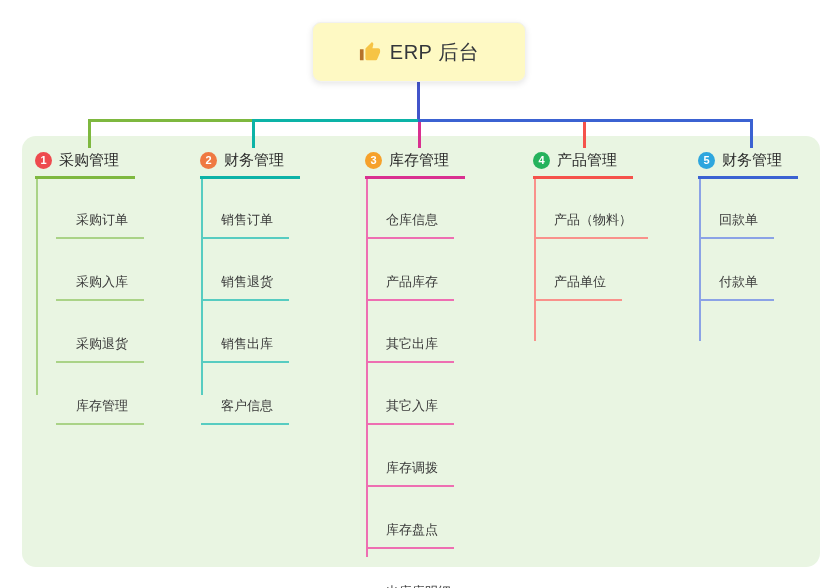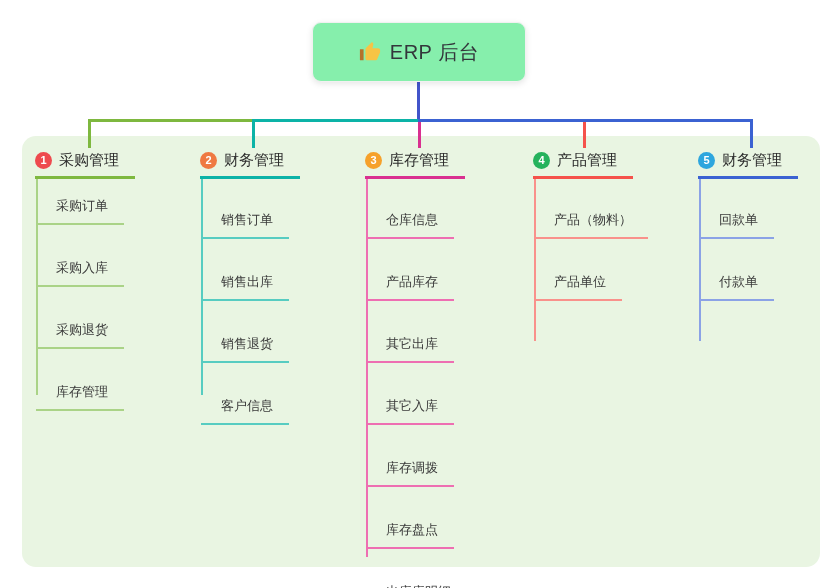--- a/index.html
+++ b/index.html
@@ -6,21 +6,21 @@
   .canvas{
     position:relative;width:839px;height:588px;background:#ffffff;overflow:hidden;
     font-family:"Liberation Sans","DejaVu Sans",sans-serif;
   }
   .panel{
     position:absolute;left:22px;top:136px;width:798px;height:431px;
     border-radius:14px;
   }
   .root-node{
     position:absolute;left:312px;top:22px;width:212px;height:58px;
-    background:#86efac;border:1px solid #f1f1f1;border-radius:9px;
+    background:#fef9c3;border:1px solid #f1f1f1;border-radius:9px;
     box-shadow:0 2px 6px rgba(0,0,0,0.10);
     display:flex;align-items:center;justify-content:center;gap:9px;
     z-index:5;
   }
   .root-label{font-size:20px;color:#33363b;font-weight:500;letter-spacing:.5px;}
   .hline{position:absolute;height:3px;z-index:2;}
   .vline{position:absolute;width:3px;z-index:3;}
   .stem{position:absolute;left:417px;top:79px;width:3px;height:43px;z-index:1;}
   .branch-title{
     position:absolute;height:32px;display:flex;align-items:center;gap:7px;
@@ -64,21 +64,21 @@
       <path fill="#b5722a" d="M1 21h4V9H1v12z"></path>
     </svg>
     <span class="root-label">ERP 后台</span>
   </div>
   <div id="branches">
       <div class="branch-title" style="left: 35px; top: 144px; border-bottom: 3px solid rgb(126, 184, 63);">
         <span class="badge" style="background: rgb(238, 74, 78);">1</span>
         <span class="branch-label" style="color: rgb(44, 44, 44);">采购管理</span>
       </div>
       <div class="child-line" style="left: 36px; top: 179px; height: 216px; background: rgb(170, 211, 135);"></div>
-      <div class="children" style="left: 36px; top: 165px;">
+      <div class="children" style="left: 36px; top: 179px; padding-left: 20px;">
         <div class="child-row" style="border-bottom: 2px solid rgb(170, 211, 135);">
           <span class="child-label" style="color: rgb(58, 58, 58);">采购订单</span>
         </div>
         <div class="child-row" style="border-bottom: 2px solid rgb(170, 211, 135);">
           <span class="child-label" style="color: rgb(58, 58, 58);">采购入库</span>
         </div>
         <div class="child-row" style="border-bottom: 2px solid rgb(170, 211, 135);">
           <span class="child-label" style="color: rgb(58, 58, 58);">采购退货</span>
         </div>
         <div class="child-row" style="border-bottom: 2px solid rgb(170, 211, 135);">
@@ -88,24 +88,24 @@
       <div class="branch-title" style="left: 200px; top: 144px; border-bottom: 3px solid rgb(12, 179, 167);">
         <span class="badge" style="background: rgb(239, 121, 66);">2</span>
         <span class="branch-label" style="color: rgb(44, 44, 44);">财务管理</span>
       </div>
       <div class="child-line" style="left: 201px; top: 179px; height: 216px; background: rgb(87, 204, 193);"></div>
       <div class="children" style="left: 201px; top: 179px;">
         <div class="child-row" style="border-bottom: 2px solid rgb(87, 204, 193);">
           <span class="child-label" style="color: rgb(58, 58, 58);">销售订单</span>
         </div>
         <div class="child-row" style="border-bottom: 2px solid rgb(87, 204, 193);">
-          <span class="child-label" style="color: rgb(58, 58, 58);">销售出库</span>
+          <span class="child-label" style="color: rgb(58, 58, 58);">销售退货</span>
         </div>
         <div class="child-row" style="border-bottom: 2px solid rgb(87, 204, 193);">
-          <span class="child-label" style="color: rgb(58, 58, 58);">销售退货</span>
+          <span class="child-label" style="color: rgb(58, 58, 58);">销售出库</span>
         </div>
         <div class="child-row" style="border-bottom: 2px solid rgb(87, 204, 193);">
           <span class="child-label" style="color: rgb(58, 58, 58);">客户信息</span>
         </div>
       </div>
       <div class="branch-title" style="left: 365px; top: 144px; border-bottom: 3px solid rgb(217, 48, 144);">
         <span class="badge" style="background: rgb(246, 161, 43);">3</span>
         <span class="branch-label" style="color: rgb(44, 44, 44);">库存管理</span>
       </div>
       <div class="child-line" style="left: 366px; top: 179px; height: 378px; background: rgb(238, 110, 178);"></div>

